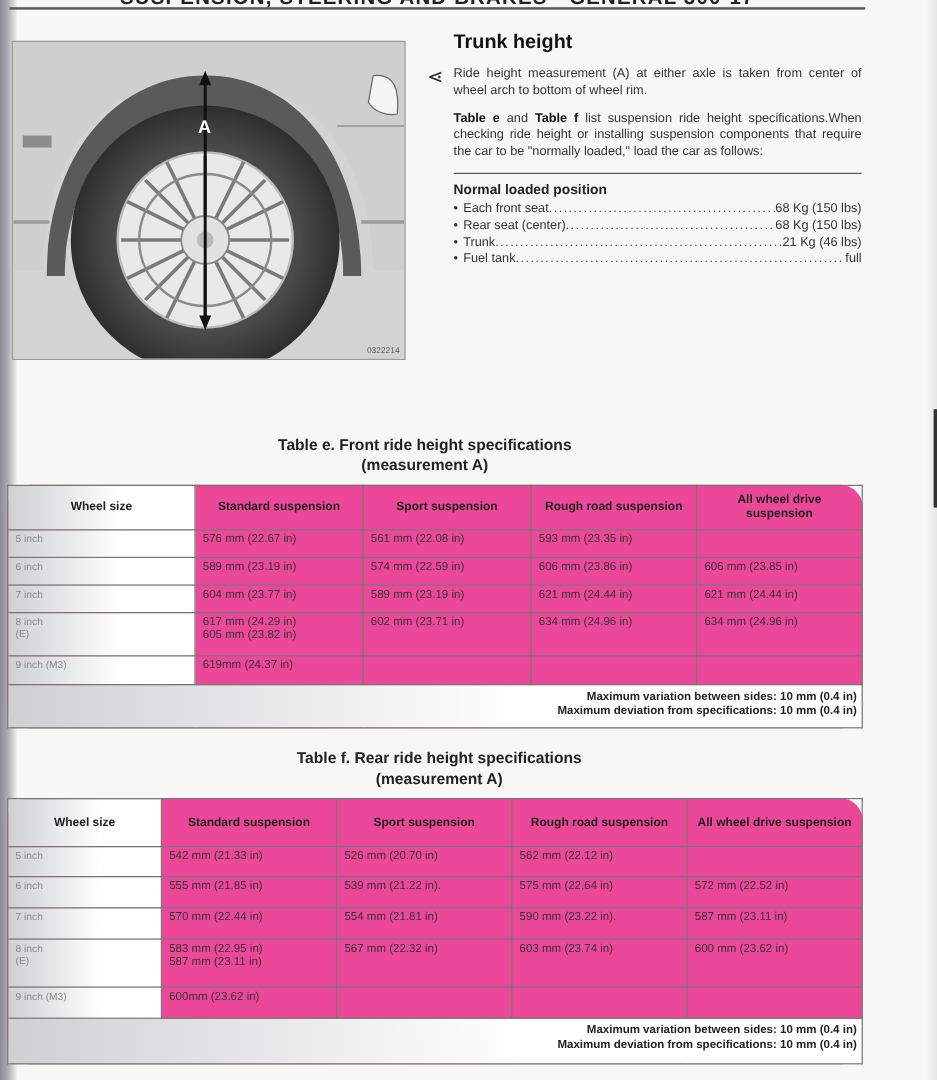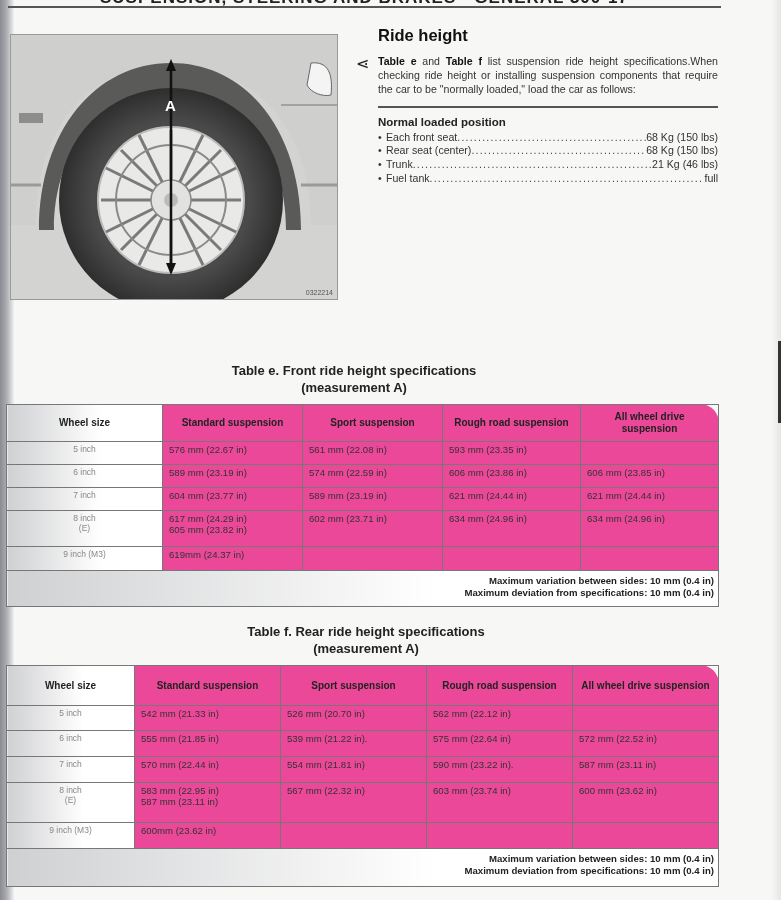--- a/index.html
+++ b/index.html
@@ -74,21 +74,21 @@
   table.spec {
     position: absolute; border-collapse: collapse; table-layout: fixed;
     font-size: 9.6px; color: #333; background: #ec4899; border-radius: 19px;
   }
   table.spec th, table.spec td {
     border: 1px solid #777; padding: 2px 6px; vertical-align: top; text-align: left;
   }
   table.spec th {
     font-weight: bold; font-size: 10px; text-align: center; vertical-align: middle; line-height: 12px; color: #222;
   }
-  table.spec td.ws { color: #888; font-size: 8.5px; text-align: center; }
+  table.spec td.ws { color: #888; font-size: 8.5px; }
   table.spec td.note {
     text-align: right; font-weight: bold; font-size: 9.6px; line-height: 12px; color: #222; padding: 4px;
   }
   table.spec .cutfill { background: linear-gradient(to right, #cfd0d2, #ffffff 60%); }
 </style>
 </head>
 <body>
 
 <div class="binding"></div>
 <div class="right-edge"></div>
@@ -138,21 +138,22 @@
     <line x1="160" y1="30" x2="160" y2="236" stroke="#111" stroke-width="2.5"></line>
     <polygon points="160,24 155,36 165,36" fill="#111"></polygon>
     <polygon points="160,240 155,228 165,228" fill="#111"></polygon>
     <text x="154" y="76" font-family="Liberation Sans, sans-serif" font-weight="bold" font-size="15" fill="#fff">A</text>
   </svg>
   <span class="fig-label">0322214</span>
 </div>
 
 <div class="col">
   <span class="pointer">⋖</span>
-  <h2 class="section-title">Ride height</h2>
+  <h2 class="section-title">Trunk height</h2>
+  <p class="para">Ride height measurement (A) at either axle is taken from center of wheel arch to bottom of wheel rim.</p>
   <p class="para"><b>Table e</b><span> and </span><b>Table f</b><span> list suspension ride height specifications.When checking ride height or installing suspension components that require the car to be "normally loaded," load the car as follows:</span></p>
   <div class="rule"></div>
   <div class="load-title">Normal loaded position</div>
   <div class="load-row">
     <span class="bullet">•</span>
     <span class="lbl">Each front seat</span>
     <span class="dots"></span>
     <span class="val">68 Kg (150 lbs)</span>
   </div>
   <div class="load-row">

